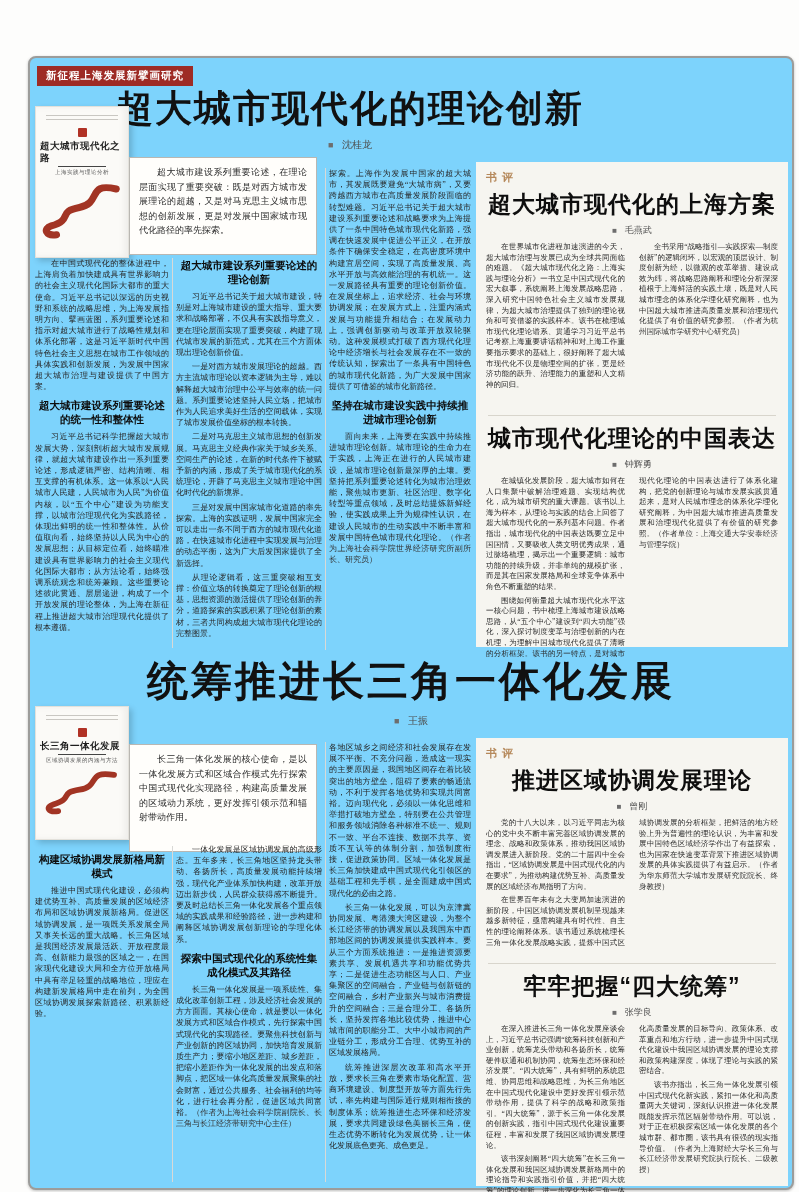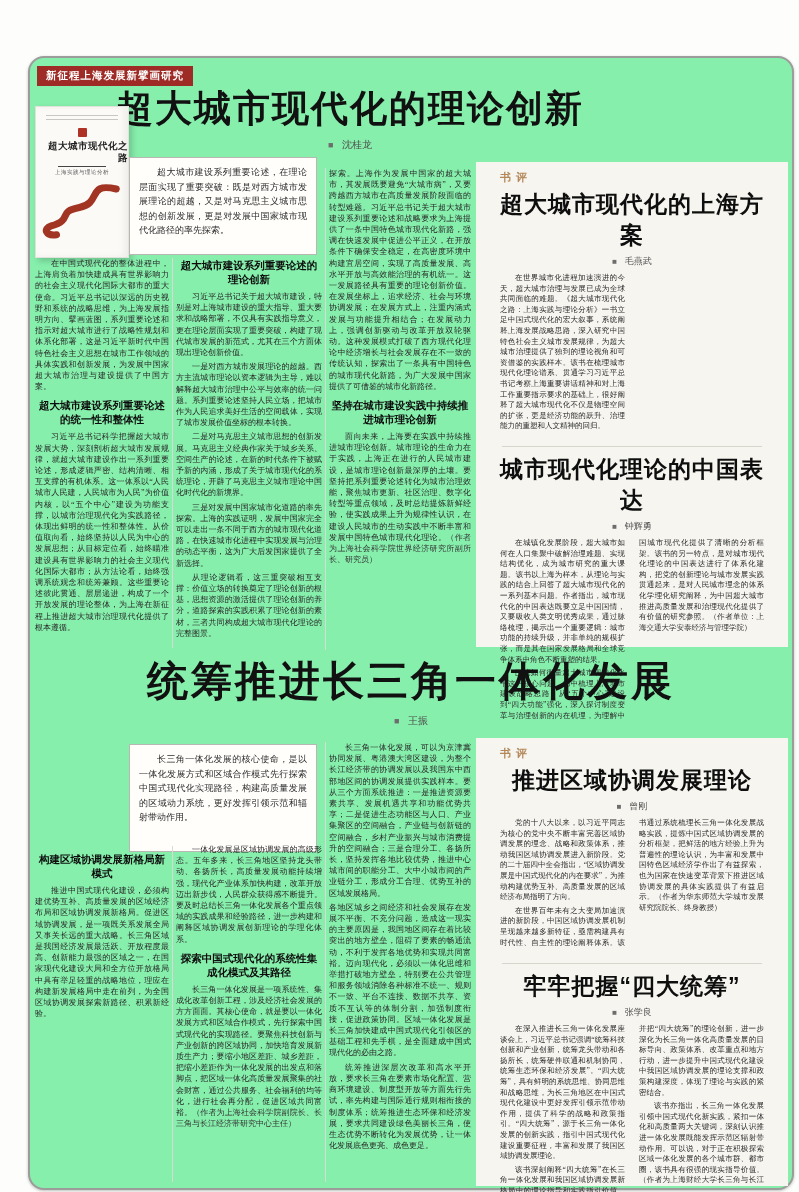--- a/index.html
+++ b/index.html
@@ -12,22 +12,22 @@
   .mh-small{position:absolute;left:128px;top:15px;width:120px;line-height:9px;}
   .mh-site{font-size:7.5px;font-weight:bold;color:#222;}
   .mh-date{font-size:7px;color:#333;}
   .mh-section{position:absolute;left:0;right:0;top:10px;text-align:center;font-size:22px;
               letter-spacing:14px;color:#3c3c3c;font-family:"Liberation Sans","DejaVu Sans",sans-serif;}
   .mh-editor{position:absolute;right:64px;top:26px;font-size:7px;color:#444;}
   .mh-pageno{position:absolute;right:16px;top:10px;font-size:26px;color:#4a4a4a;
              border-left:1px solid #999;padding-left:12px;line-height:28px;font-family:"Liberation Serif",serif;}
   .mh-rule{position:absolute;left:0;right:0;top:42px;height:2px;background:#b9b9b9;}
   
-  #frame{position:absolute;left:28px;top:56px;width:762px;height:1130px;background:#86efac;
-         border:2px solid #9c9c9a;border-radius:16px;box-shadow:0 1px 3px rgba(0,0,0,.25);}
+  #frame{position:absolute;left:28px;top:56px;width:762px;height:1130px;background:#7dd3fc;
+         border:2px solid #9c9c9a;border-radius:8px;box-shadow:0 1px 3px rgba(0,0,0,.25);}
   
   .col{position:absolute;overflow:hidden;font-size:8px;line-height:11.2px;text-align:justify;color:#262626;}
   .col p{margin:0 0 3px 0;text-indent:2em;}
   .subhead{font-family:"Liberation Sans","DejaVu Sans",sans-serif;font-weight:bold;font-size:10.5px;
            line-height:14px;text-align:center;text-indent:0 !important;color:#0c0c0c;margin:6px 0 5px 0 !important;}
   .author{color:#333;}
   .vrule{position:absolute;width:1px;background:#d9d9d6;}
   
   .badge{position:absolute;left:7px;top:8px;background:#9e2b25;color:#fff;font-size:10.5px;font-weight:bold;
          padding:3px 9px;letter-spacing:1px;font-family:"Liberation Sans","DejaVu Sans",sans-serif;}
@@ -41,27 +41,27 @@
   
   .introbox{position:absolute;border:1px solid #b9b7b2;background:#fffefb;padding:7px 9px;
             font-size:9px;line-height:14.5px;text-align:justify;color:#2b2b2b;overflow:hidden;}
   .introbox .t{text-indent:2em;}
   
   .book{position:absolute;width:92px;background:#fbfaf7;border:1px solid #e3e1db;
         box-shadow:3px 3px 6px rgba(0,0,0,.18), inset -4px 0 6px rgba(0,0,0,.05);}
   .bk-lines{margin:8px 10px 0 10px;height:8px;
             background:repeating-linear-gradient(#c9c7c2 0 1px,transparent 1px 4px);}
   .bk-seal{width:9px;height:9px;background:#b03125;margin:5px auto 3px auto;border-radius:1px;}
-  .bk-title{text-align:right;font-size:9.5px;font-weight:bold;color:#1d1d1d;letter-spacing:.5px;
+  .bk-title{text-align:left;font-size:9.5px;font-weight:bold;color:#1d1d1d;letter-spacing:.5px;
             font-family:"Liberation Serif",serif;margin:1px 0 2px 4px;line-height:12px;}
   .bk-rule{height:1px;background:#444;margin:0 22px 2px 22px;}
   .bk-sub{text-align:center;font-size:5.5px;color:#555;letter-spacing:.5px;margin:0 4px;}
   .bk-ribbon{display:block;margin:6px auto 0 auto;}
   
-  .sbox{position:absolute;width:312px;background:#f6f5f0;padding:8px 24px;box-sizing:border-box;}
+  .sbox{position:absolute;width:312px;background:#f6f5f0;padding:8px 10px;box-sizing:border-box;}
   .rv-label{font-size:11px;font-weight:bold;color:#b5885a;letter-spacing:5px;
             font-family:"Liberation Sans","DejaVu Sans",sans-serif;margin-bottom:4px;}
   .rv-head{text-align:center;font-size:23px;font-weight:bold;color:#0e0e0e;letter-spacing:1px;
            font-family:"Liberation Sans","DejaVu Sans",sans-serif;margin:4px 0 4px 0;}
   .rv-by{text-align:center;font-size:9px;color:#4c4c4c;margin-bottom:5px;
          font-family:"Liberation Sans","DejaVu Sans",sans-serif;}
   .rv-by .bm{color:#6d6d6d;font-size:8px;margin-right:5px;}
   .rv-cols{column-count:2;column-gap:14px;column-fill:auto;overflow:hidden;
            font-size:7.5px;line-height:10.6px;text-align:justify;color:#2a2a2a;}
   .rv-cols p{margin:0 0 3px 0;text-indent:2em;}
@@ -120,58 +120,69 @@
 
     <div class="sbox" style="left:446px;top:104px;height:485px;">
       <div class="rv-label">书评</div>
       <div class="rv-head">超大城市现代化的上海方案</div>
       <div class="rv-by">
         <span class="bm">■</span>
         <span>毛燕武</span>
       </div>
       <div class="rv-cols" style="height:166px;">
         <p style="text-indent:2em;">在世界城市化进程加速演进的今天，超大城市治理与发展已成为全球共同面临的难题。《超大城市现代化之路：上海实践与理论分析》一书立足中国式现代化的宏大叙事，系统阐释上海发展战略思路，深入研究中国特色社会主义城市发展规律，为超大城市治理提供了独到的理论视角和可资借鉴的实践样本。该书在梳理城市现代化理论谱系、贯通学习习近平总书记考察上海重要讲话精神和对上海工作重要指示要求的基础上，很好阐释了超大城市现代化不仅是物理空间的扩张，更是经济功能的跃升、治理能力的重塑和人文精神的回归。</p>
+        <p><span>全书采用“战略指引—实践探索—制度创新”的逻辑闭环，以宏观的顶层设计、制度创新为经，以微观的改革举措、建设成效为纬，将战略思路阐释和理论分析深深植根于上海鲜活的实践土壤，既是对人民城市理念的体系化学理化研究阐释，也为中国超大城市推进高质量发展和治理现代化提供了有价值的研究参照。</span><span class="author">（作者为杭州国际城市学研究中心研究员）</span></p>
       </div>
       <div class="rv-div"></div>
       <div class="rv-head">城市现代化理论的中国表达</div>
       <div class="rv-by">
         <span class="bm">■</span>
         <span>钟辉勇</span>
       </div>
       <div class="rv-cols" style="height:188px;">
         <p>在城镇化发展阶段，超大城市如何在人口集聚中破解治理难题、实现结构优化，成为城市研究的重大课题。该书以上海为样本，从理论与实践的结合上回答了超大城市现代化的一系列基本问题。作者指出，城市现代化的中国表达既要立足中国国情，又要吸收人类文明优秀成果，通过脉络梳理，揭示出一个重要逻辑：城市功能的持续升级，并非单纯的规模扩张，而是其在国家发展格局和全球竞争体系中角色不断重塑的结果。</p>
         <p><span>围绕如何衡量超大城市现代化水平这一核心问题，书中梳理上海城市建设战略思路，从“五个中心”建设到“四大功能”强化，深入探讨制度变革与治理创新的内在机理，为理解中国城市现代化提供了清晰的分析框架。该书的另一特点，是对城市现代化理论的中国表达进行了体系化建构，把党的创新理论与城市发展实践贯通起来，是对人民城市理念的体系化学理化研究阐释，为中国超大城市推进高质量发展和治理现代化提供了有价值的研究参照。</span><span class="author">（作者单位：上海交通大学安泰经济与管理学院）</span></p>
       </div>
     </div>
 
     <div class="h2a">统筹推进长三角一体化发展</div>
     <div class="byline" style="left:0px;top:656px;width:762px;">
       <span class="bm">■</span>
       <span>王振</span>
     </div>
 
+    <div class="book" style="left:5px;top:648px;height:132px;">
+      <div class="bk-lines"></div>
+      <div class="bk-seal"></div>
+      <div class="bk-title">长三角一体化发展</div>
+      <div class="bk-rule"></div>
+      <div class="bk-sub">区域协调发展的内涵与方法</div>
+      <svg class="bk-ribbon" width="80" height="46" viewBox="0 0 90 56">
+        <path d="M84 6 C50 0 68 20 42 24 C16 28 36 34 10 42 C0 45 4 52 16 50" fill="none" stroke="#a23424" stroke-width="7" stroke-linecap="round"></path>
+      </svg>
+    </div>
 
     <div class="introbox" style="left:99px;top:686px;width:168px;height:92px;">
       <div class="t">长三角一体化发展的核心使命，是以一体化发展方式和区域合作模式先行探索中国式现代化实现路径，构建高质量发展的区域动力系统，更好发挥引领示范和辐射带动作用。</div>
     </div>
 
     <div class="col" style="left:5px;top:788px;width:134px;height:336px;">
       <p class="subhead">构建区域协调发展新格局新模式</p>
       <p>推进中国式现代化建设，必须构建优势互补、高质量发展的区域经济布局和区域协调发展新格局。促进区域协调发展，是一项既关系发展全局又事关长远的重大战略。长三角区域是我国经济发展最活跃、开放程度最高、创新能力最强的区域之一，在国家现代化建设大局和全方位开放格局中具有举足轻重的战略地位，理应在构建新发展格局中走在前列，为全国区域协调发展探索新路径、积累新经验。</p>
     </div>
     <div class="vrule" style="left:142px;top:788px;height:336px;"></div>
     <div class="col" style="left:146px;top:786px;width:146px;height:340px;">
       <p>一体化发展是区域协调发展的高级形态。五年多来，长三角地区坚持龙头带动、各扬所长，高质量发展动能持续增强，现代化产业体系加快构建，改革开放迈出新步伐，人民群众获得感不断提升。要及时总结长三角一体化发展各个重点领域的实践成果和经验路径，进一步构建和阐释区域协调发展创新理论的学理化体系。</p>
       <p class="subhead">探索中国式现代化的系统性集成化模式及其路径</p>
       <p><span>长三角一体化发展是一项系统性、集成化改革创新工程，涉及经济社会发展的方方面面。其核心使命，就是要以一体化发展方式和区域合作模式，先行探索中国式现代化的实现路径。要聚焦科技创新与产业创新的跨区域协同，加快培育发展新质生产力；要缩小地区差距、城乡差距，把缩小差距作为一体化发展的出发点和落脚点，把区域一体化高质量发展聚集的社会财富，通过公共服务、社会福利的均等化，进行社会再分配，促进区域共同富裕。</span><span class="author">（作者为上海社会科学院副院长、长三角与长江经济带研究中心主任）</span></p>
     </div>
     <div class="vrule" style="left:295px;top:684px;height:440px;"></div>
     <div class="col" style="left:299px;top:684px;width:142px;height:440px;">
+      <p style="text-indent:0;">各地区城乡之间经济和社会发展存在发展不平衡、不充分问题，造成这一现实的主要原因是，我国地区间存在着比较突出的地方壁垒，阻碍了要素的畅通流动，不利于发挥各地优势和实现共同富裕。迈向现代化，必须以一体化思维和举措打破地方壁垒，特别要在公共管理和服务领域消除各种标准不统一、规则不一致、平台不连接、数据不共享、资质不互认等的体制分割，加强制度衔接，促进政策协同。区域一体化发展是长三角加快建成中国式现代化引领区的基础工程和先手棋，是全面建成中国式现代化的必由之路。</p>
       <p>长三角一体化发展，可以为京津冀协同发展、粤港澳大湾区建设，为整个长江经济带的协调发展以及我国东中西部地区间的协调发展提供实践样本。要从三个方面系统推进：一是推进资源要素共享、发展机遇共享和功能优势共享；二是促进生态功能区与人口、产业集聚区的空间融合，产业链与创新链的空间融合，乡村产业振兴与城市消费提升的空间融合；三是合理分工、各扬所长，坚持发挥各地比较优势，推进中心城市间的职能分工、大中小城市间的产业链分工，形成分工合理、优势互补的区域发展格局。</p>
-      <p style="text-indent:0;">各地区城乡之间经济和社会发展存在发展不平衡、不充分问题，造成这一现实的主要原因是，我国地区间存在着比较突出的地方壁垒，阻碍了要素的畅通流动，不利于发挥各地优势和实现共同富裕。迈向现代化，必须以一体化思维和举措打破地方壁垒，特别要在公共管理和服务领域消除各种标准不统一、规则不一致、平台不连接、数据不共享、资质不互认等的体制分割，加强制度衔接，促进政策协同。区域一体化发展是长三角加快建成中国式现代化引领区的基础工程和先手棋，是全面建成中国式现代化的必由之路。</p>
       <p>统筹推进深层次改革和高水平开放，要求长三角在要素市场化配置、营商环境建设、制度型开放等方面先行先试，率先构建与国际通行规则相衔接的制度体系；统筹推进生态环保和经济发展，要求共同建设绿色美丽长三角，使生态优势不断转化为发展优势，让一体化发展底色更亮、成色更足。</p>
     </div>
 
     <div class="sbox" style="left:446px;top:680px;height:448px;">
       <div class="rv-label">书评</div>
       <div class="rv-head">推进区域协调发展理论</div>
       <div class="rv-by">
         <span class="bm">■</span>
         <span>曾刚</span>
       </div>

